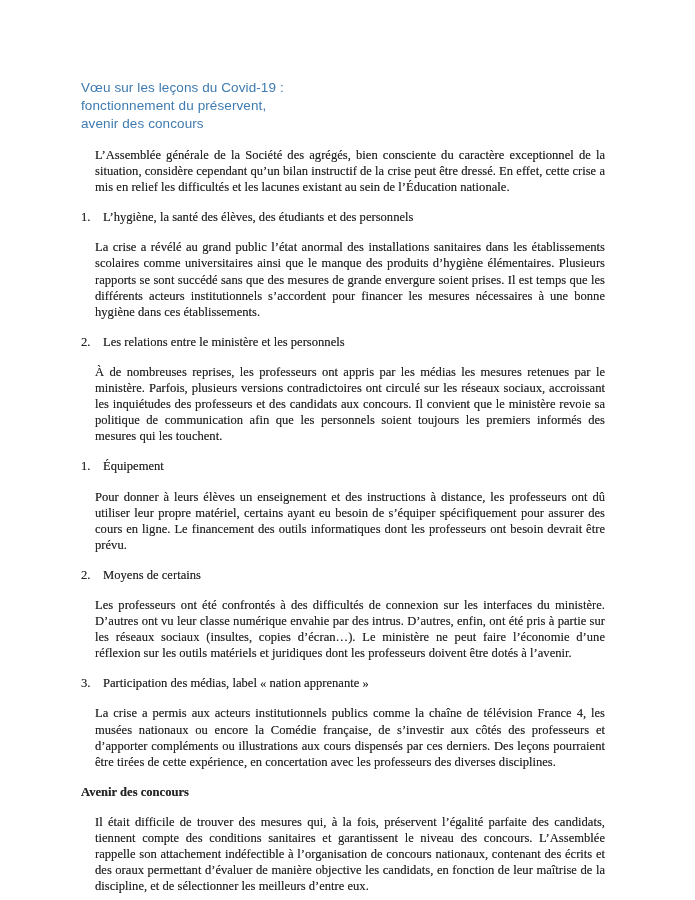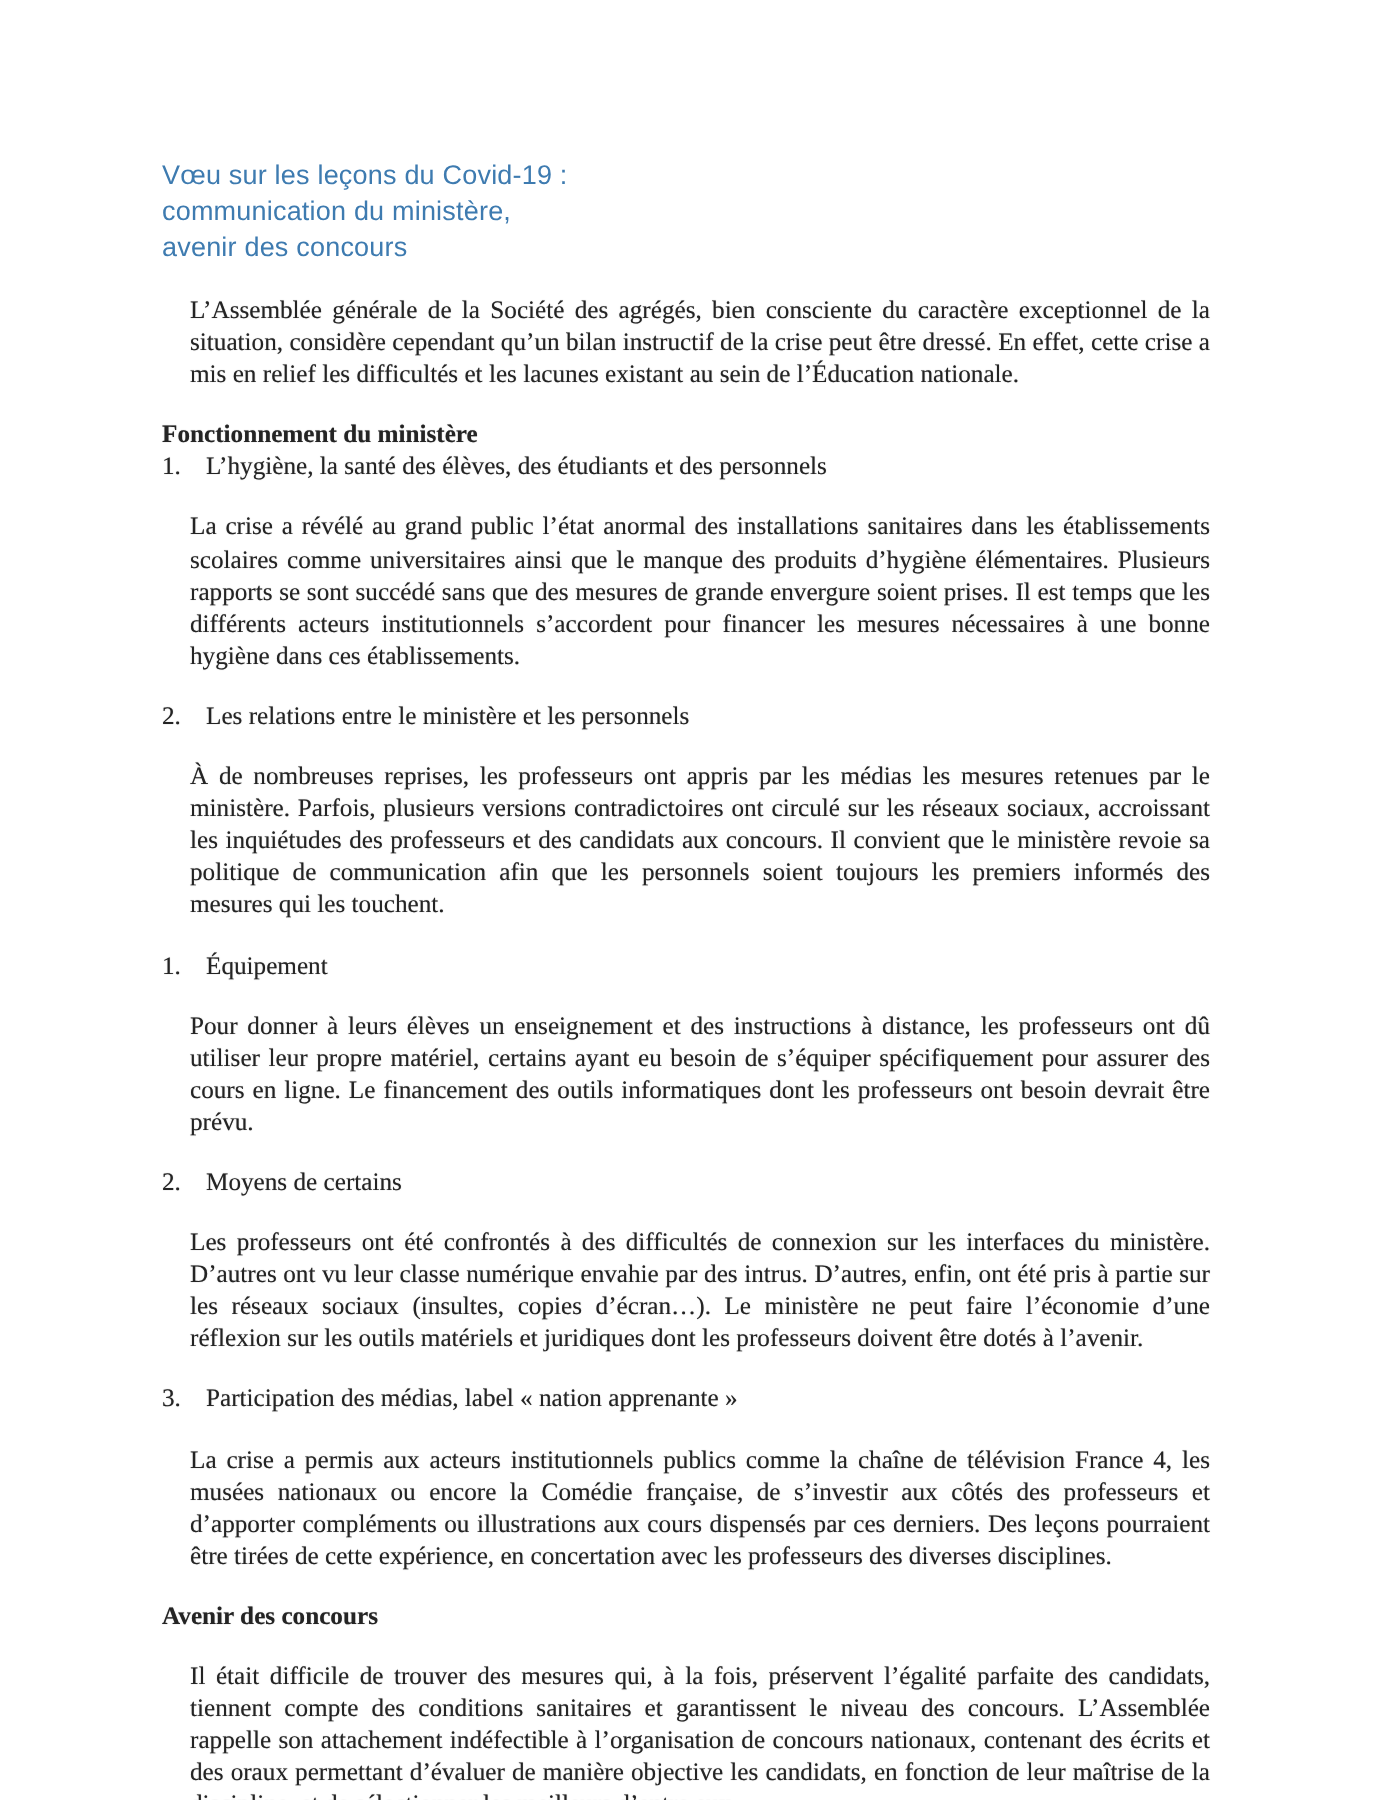--- a/index.html
+++ b/index.html
@@ -42,29 +42,28 @@
   .para { text-align: justify; }
 </style>
 </head>
 <body>
 
 <div class="page">
   <div class="content">
 
     <div class="doc-title" style="color: rgb(62, 123, 176);">
       <div>Vœu sur les leçons du Covid-19 :</div>
-      <div>communication du ministère,</div>
+      <div>fonctionnement du préservent,</div>
       <div>avenir des concours</div>
     </div>
 
     <div class="body-text">
       <p class="para intro">L’Assemblée générale de la Société des agrégés, bien consciente du caractère exceptionnel de la situation, considère cependant qu’un bilan instructif de la crise peut être dressé. En effet, cette crise a mis en relief les difficultés et les lacunes existant au sein de l’Éducation nationale.</p>
       <div id="sections">
           <div class="section">
-            <div class="section-heading">Fonctionnement du ministère</div>
             <div class="item">
               <span class="num">1.</span>
               <span class="item-text">L’hygiène, la santé des élèves, des étudiants et des personnels</span>
             </div>
             <p class="para">La crise a révélé au grand public l’état anormal des installations sanitaires dans les établissements scolaires comme universitaires ainsi que le manque des produits d’hygiène élémentaires. Plusieurs rapports se sont succédé sans que des mesures de grande envergure soient prises. Il est temps que les différents acteurs institutionnels s’accordent pour financer les mesures nécessaires à une bonne hygiène dans ces établissements.</p>
             <div class="item">
               <span class="num">2.</span>
               <span class="item-text">Les relations entre le ministère et les personnels</span>
             </div>
             <p class="para">À de nombreuses reprises, les professeurs ont appris par les médias les mesures retenues par le ministère. Parfois, plusieurs versions contradictoires ont circulé sur les réseaux sociaux, accroissant les inquiétudes des professeurs et des candidats aux concours. Il convient que le ministère revoie sa politique de communication afin que les personnels soient toujours les premiers informés des mesures qui les touchent.</p>

